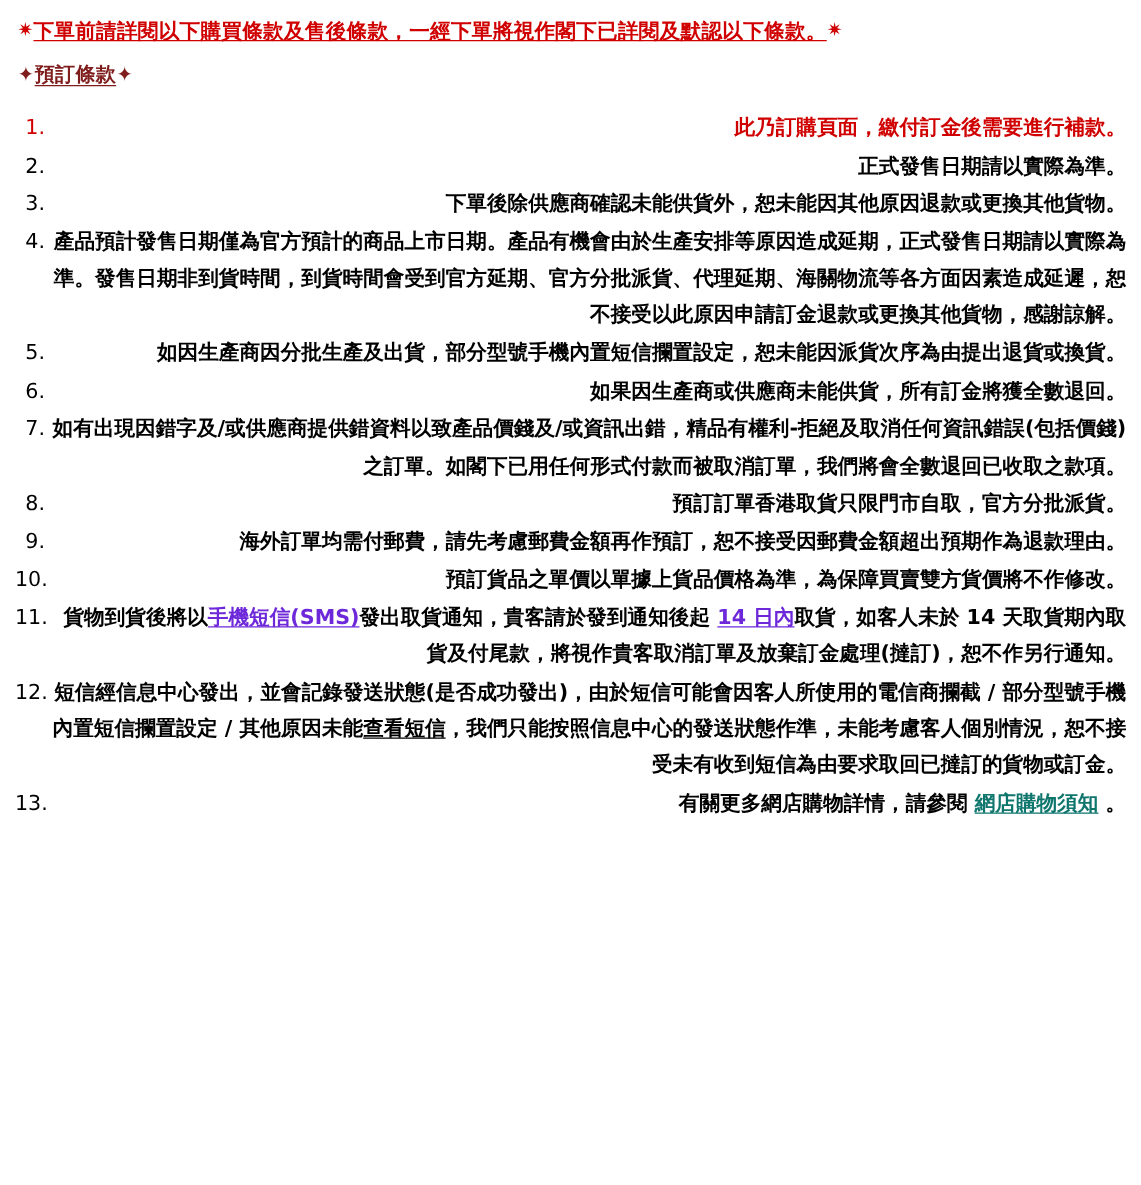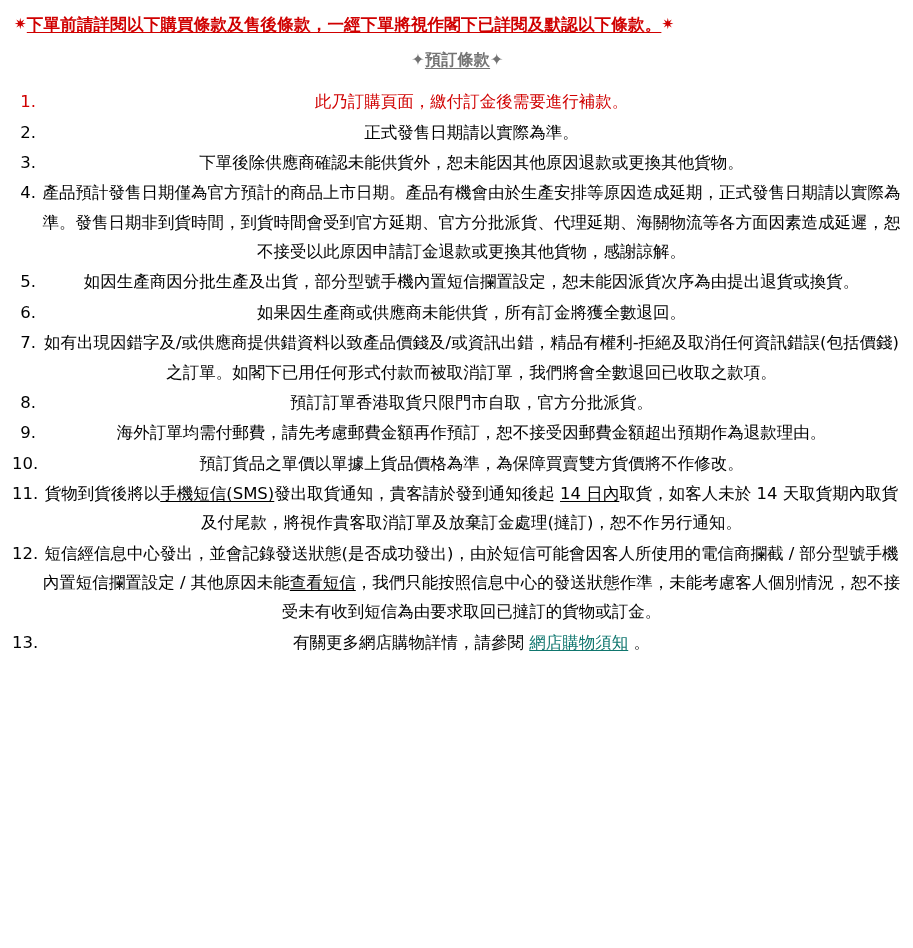--- a/index.html
+++ b/index.html
@@ -37,24 +37,23 @@
   }
   .star {
     font-size: 15px;
     vertical-align: 1px;
   }
 
   
   .section-title {
     font-size: 16px;
     font-weight: bold;
-    color: #737373;
+    color: #7f1d1d;
     margin: 0 0 16px 2px;
     letter-spacing: 0.3px;
-    text-align: center;
   }
   .section-title .ul {
     text-decoration: underline;
     text-underline-offset: 3px;
   }
 
   
   ol.terms {
     list-style: none;
     margin: 0;
@@ -70,27 +69,28 @@
   ol.terms > li .num {
     flex: 0 0 auto;
     width: 30px;
     text-align: right;
     padding-right: 6px;
     box-sizing: border-box;
     white-space: nowrap;
   }
   ol.terms > li .txt {
     flex: 1 1 auto;
-    text-align: center;
+    text-align: right;
+    font-weight: bold;
   }
   li.red, li.red .num, li.red .txt {
     color: #d00000;
   }
   .u-red {
-    color: #000000;
+    color: #6d28d9;
     text-decoration: underline;
     text-underline-offset: 2px;
   }
   .u-black {
     text-decoration: underline;
     text-underline-offset: 2px;
   }
   .link {
     color: #0f766e;
     text-decoration: underline;

